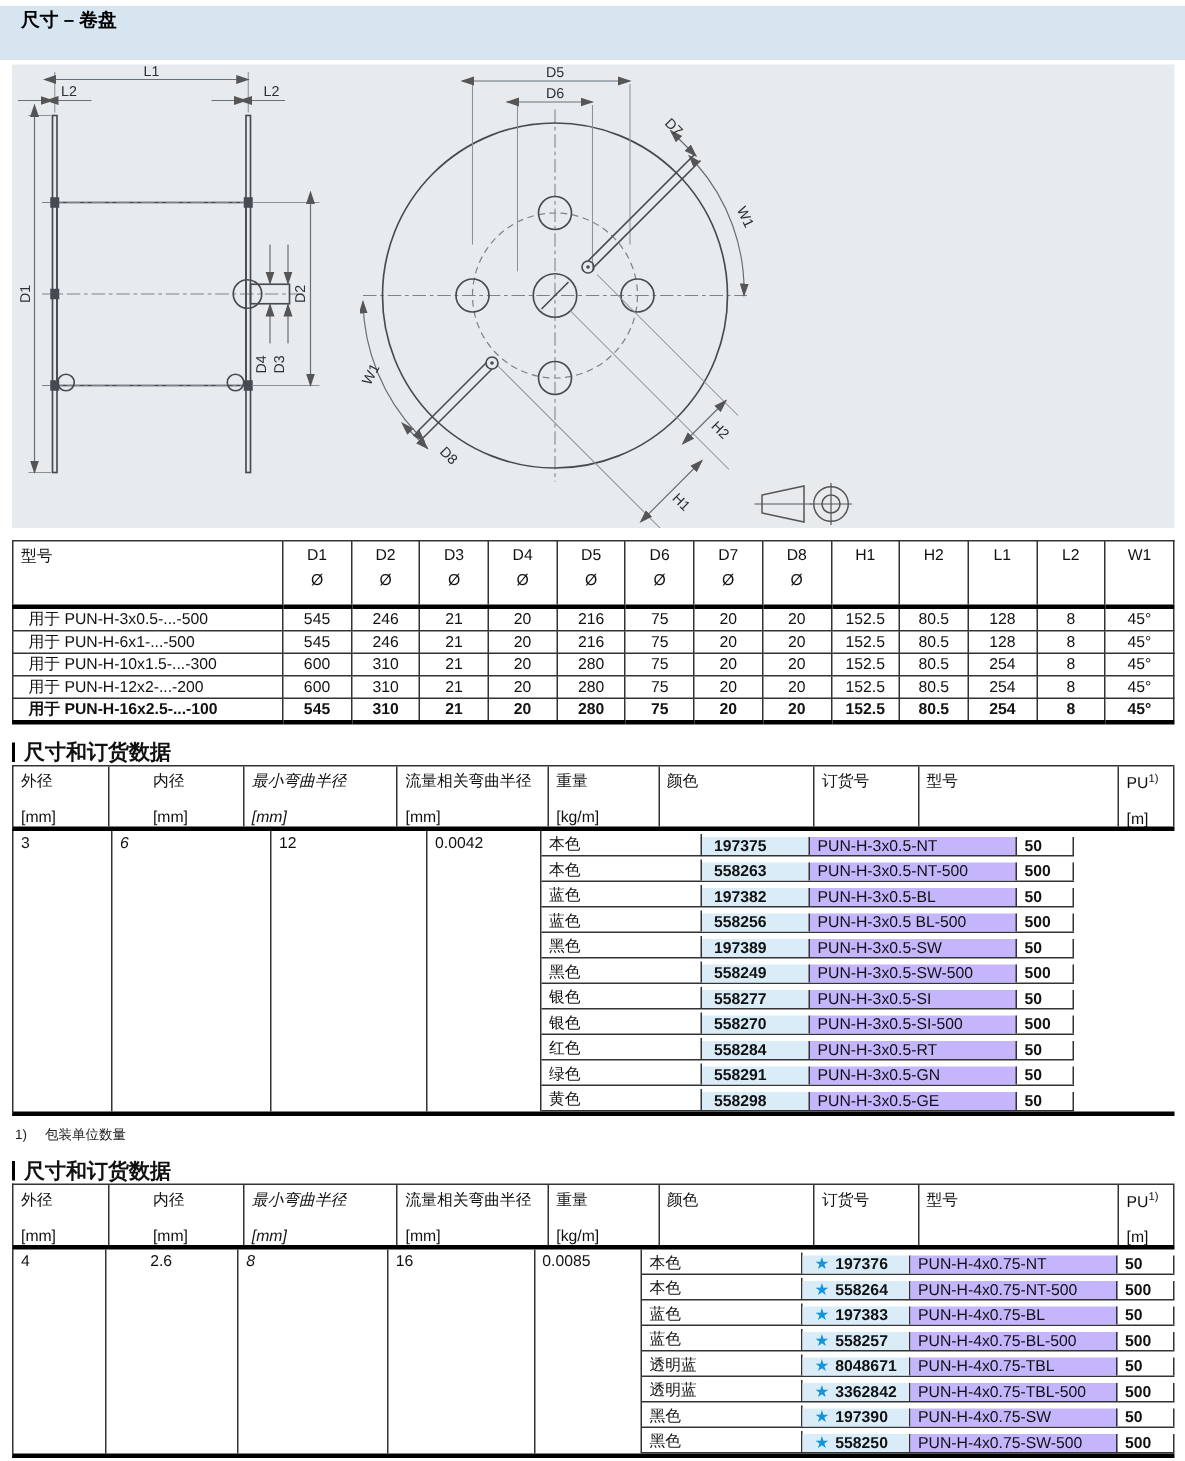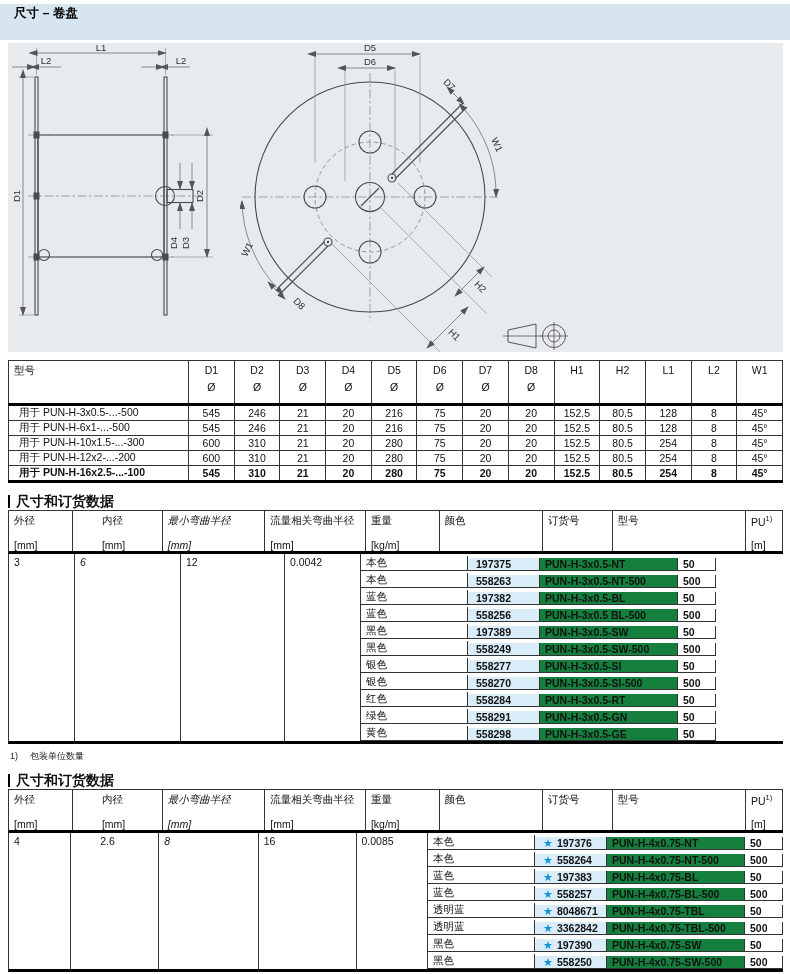--- a/index.html
+++ b/index.html
@@ -56,21 +56,21 @@
   }
   .ot-body{display:flex;align-items:stretch;border-bottom:3px solid #000;border-left:1px solid #333;}
   .ot-spec-cell{
     box-sizing:border-box;border-right:1px solid #333;padding:2px 0 0 5px;
   }
   .ot-rows{display:flex;flex-direction:column;}
   .ot-row{display:flex;height:16px;border-bottom:1px solid #333;align-items:flex-end;}
   .ot-c{box-sizing:border-box;border-right:1px solid #333;display:flex;align-items:center;overflow:hidden;}
   .c-color{padding-left:5px;}
   .c-part{padding-left:8px;font-weight:bold;background:#d9ecf8;}
-  .c-model{padding-left:5px;font-weight:bold;background:#15803d;}
+  .c-model{padding-left:5px;font-weight:normal;background:#c4b5fd;}
   .c-pu{padding-left:5px;font-weight:bold;}
   .star{color:#1296d8;font-size:11px;margin-right:4px;line-height:1;}
   .w-outer{width:66px;}.w-inner{width:68px;margin-left:24px;}.w-minbend{width:106px;font-style:italic;}
   .w-flowbend{width:104px;}.w-weight{width:76px;}
   .w-color{width:107px;}.w-part{width:72px;}.w-model{width:138px;}.w-pu{width:38px;}
   sup{font-size:7.5px;}
   .footnote{margin:6px 0 0 10px;font-size:9px;height:12px;color:#222;}
   .footnote .fn-marker{margin-right:12px;}
 </style>
 </head>

